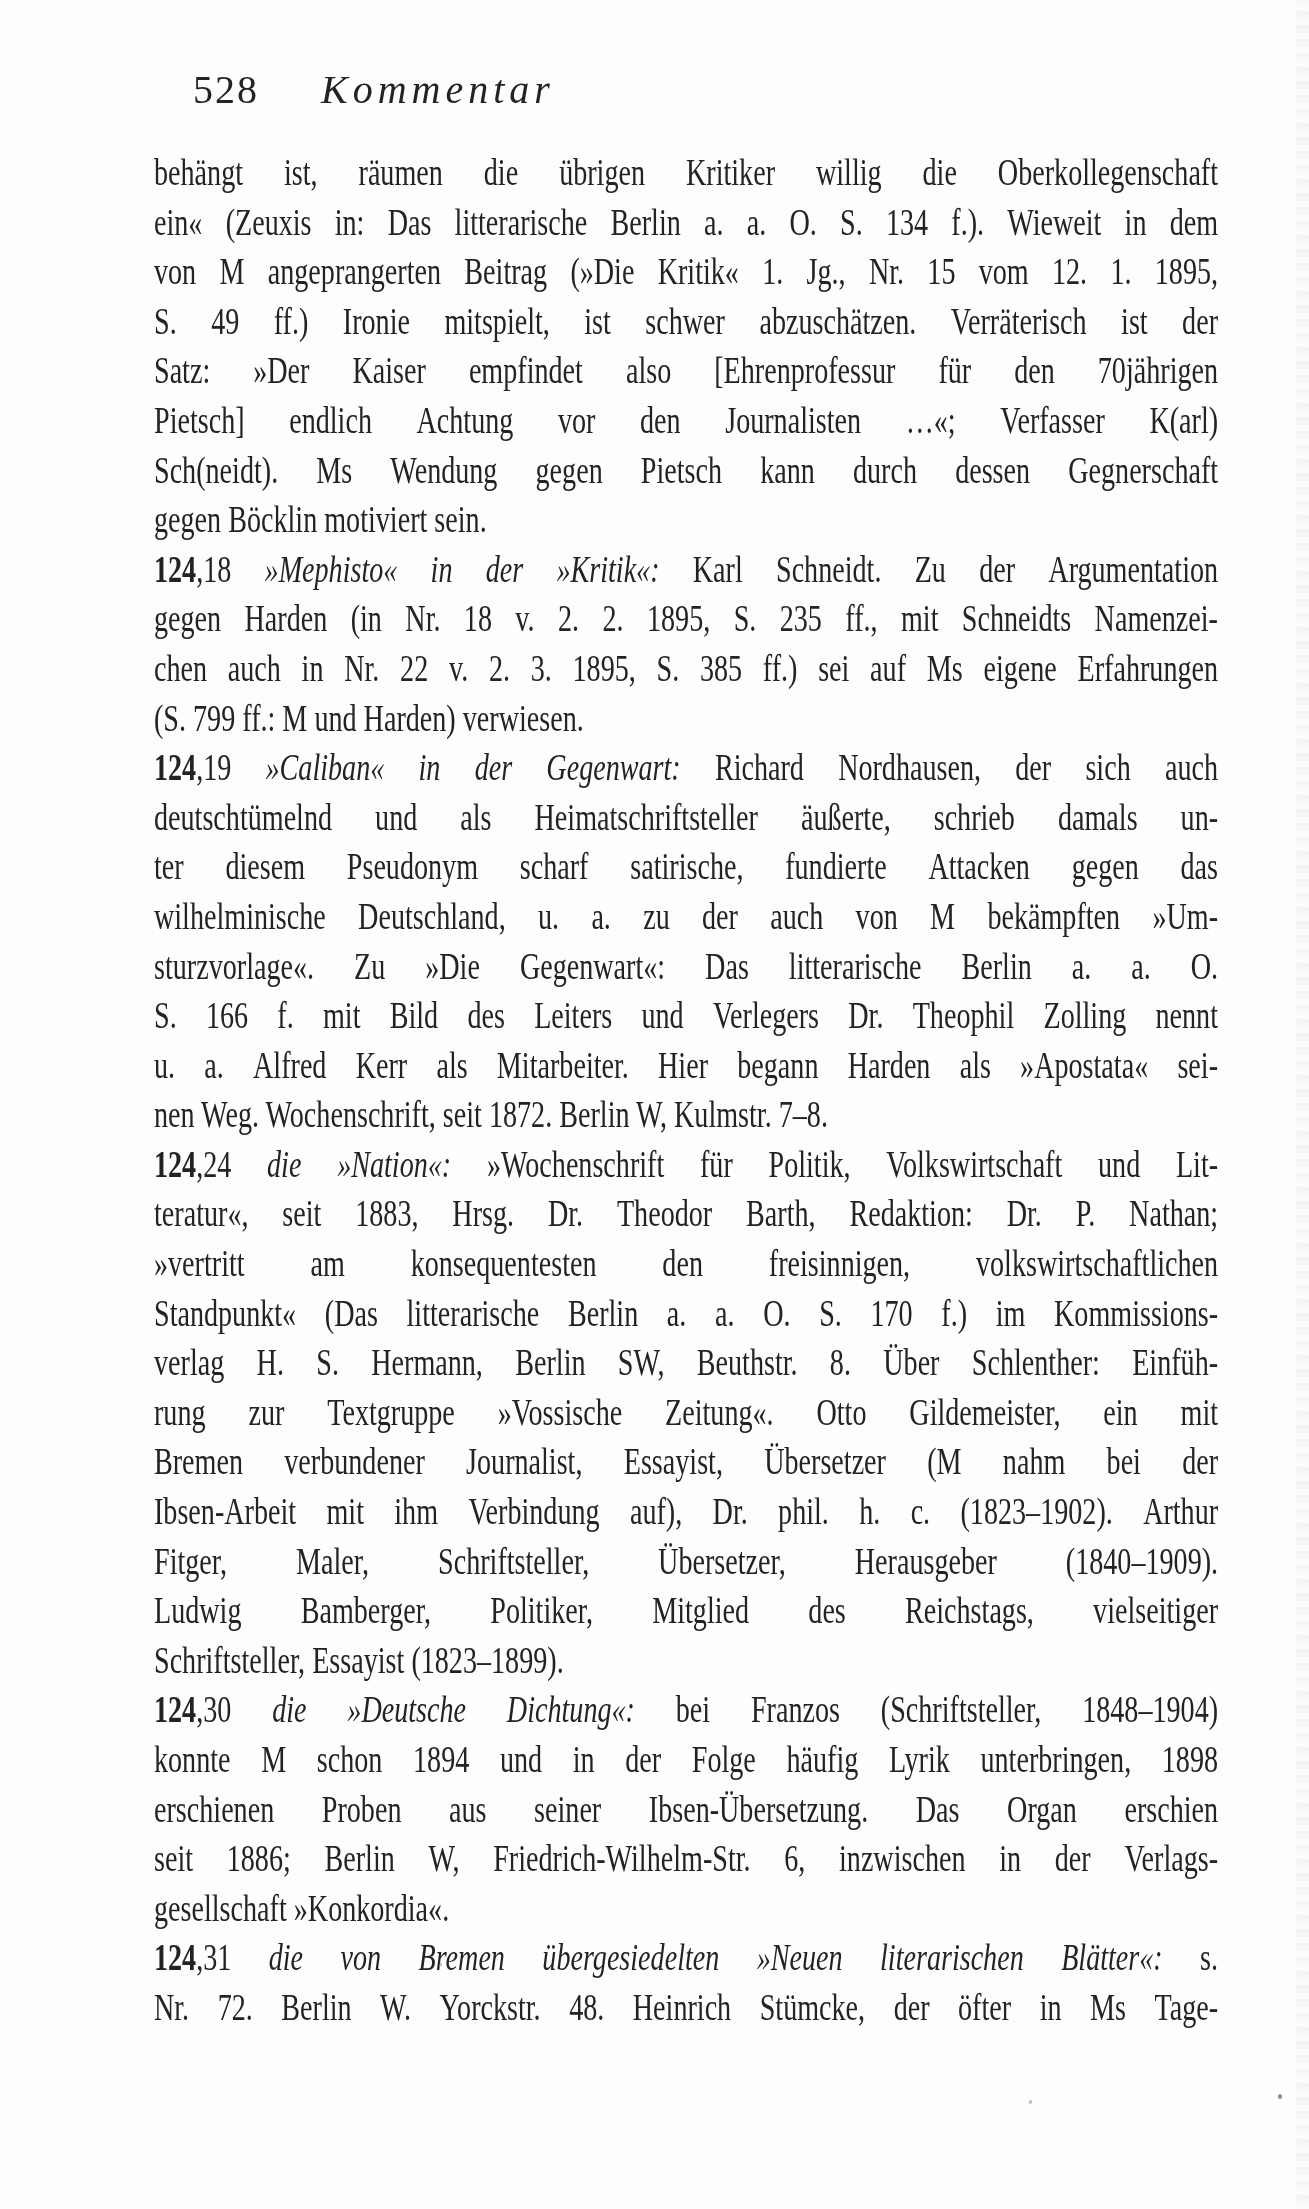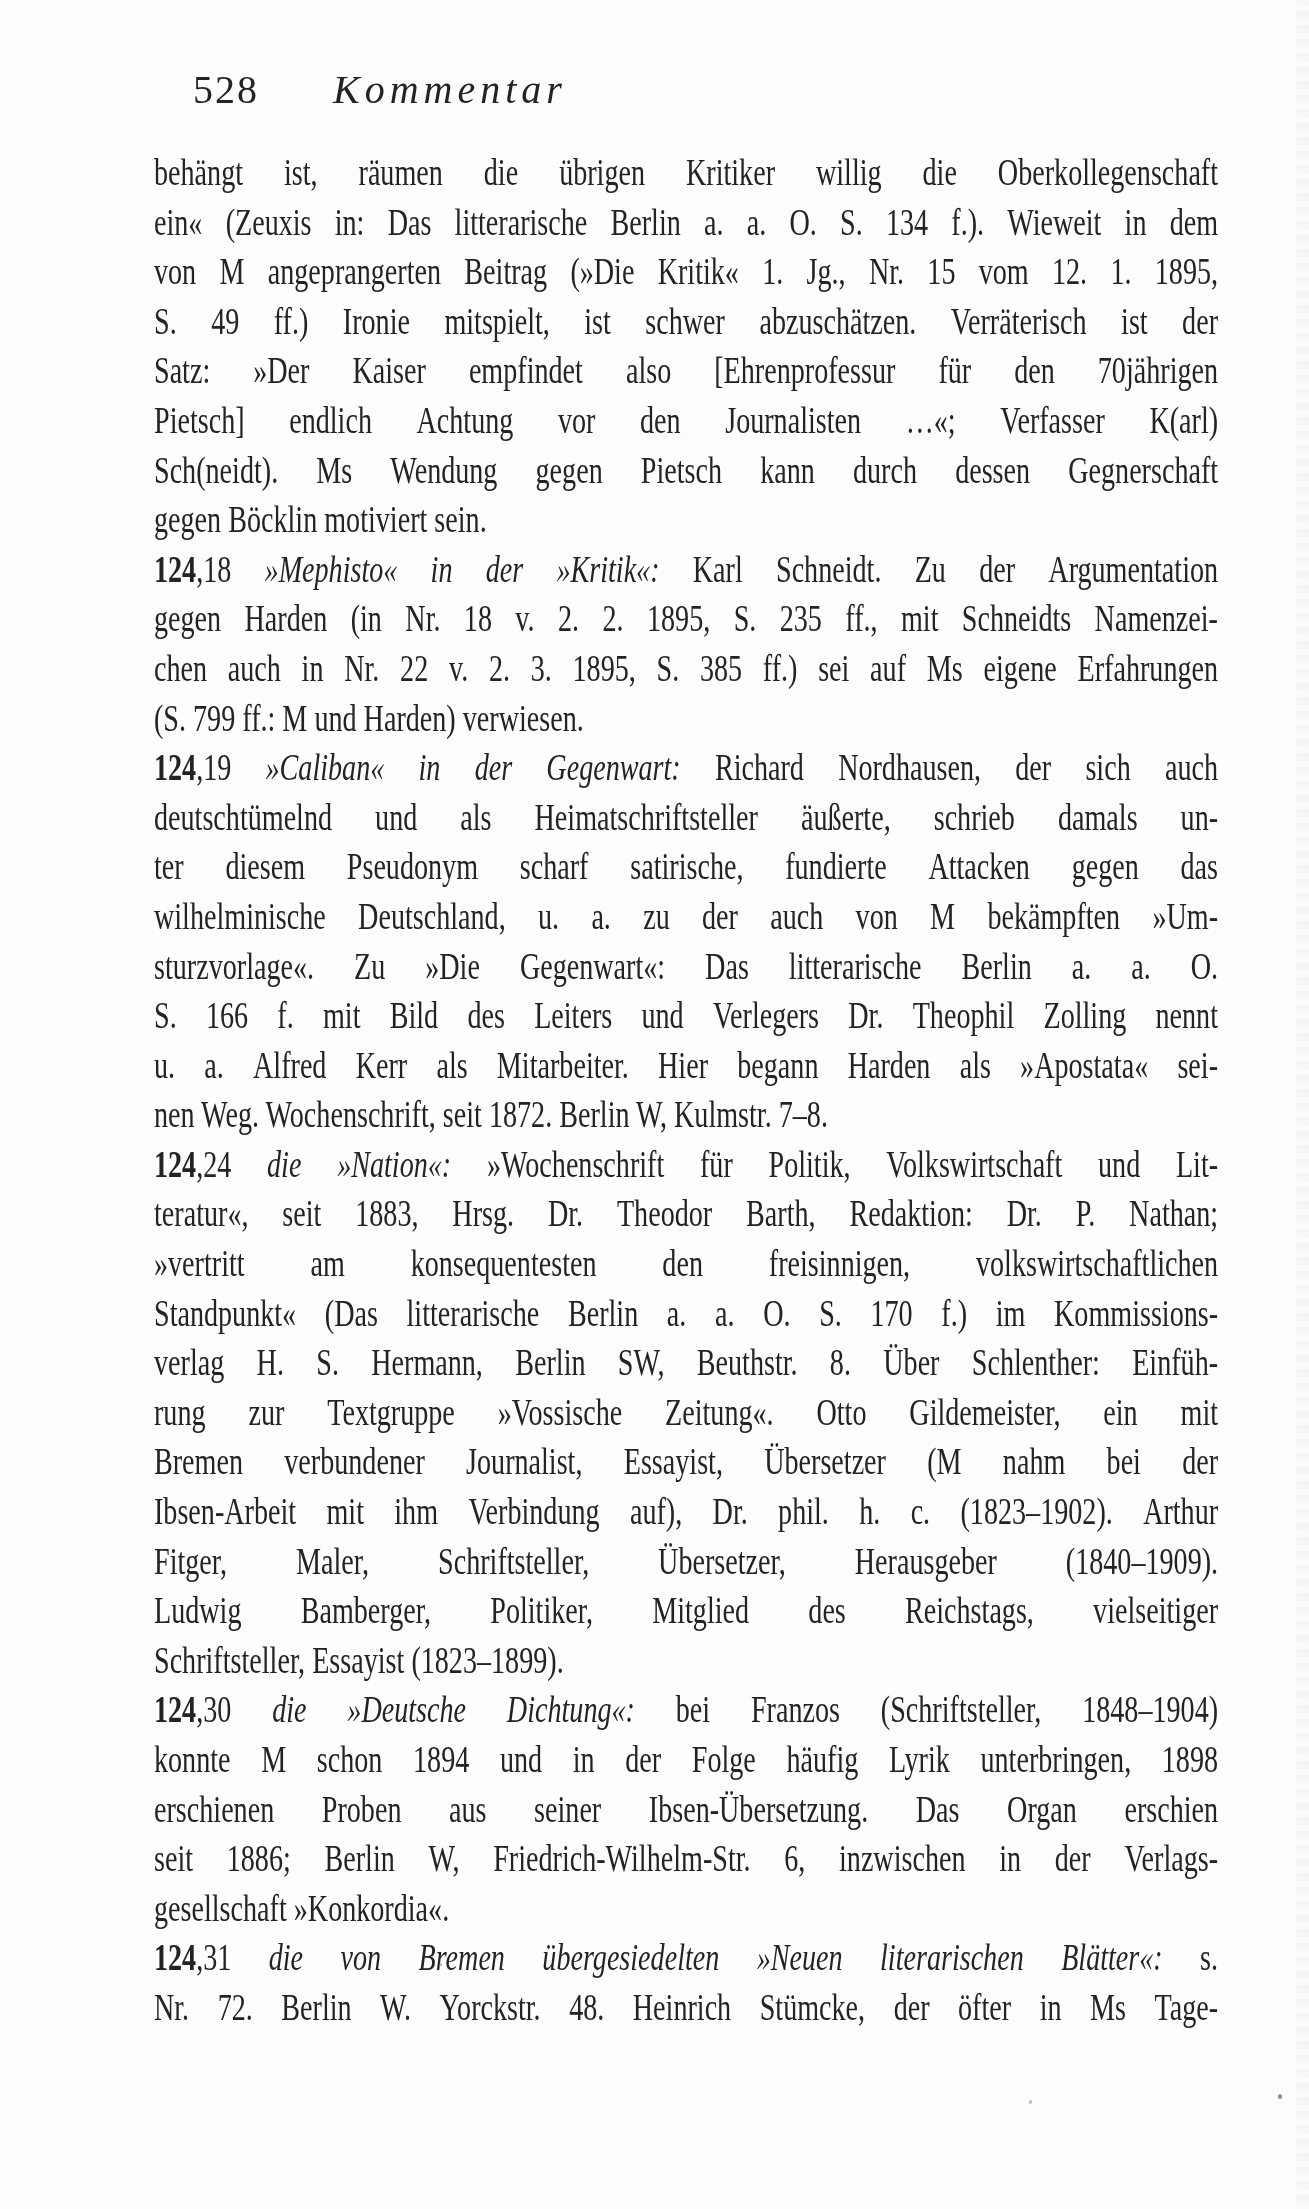--- a/index.html
+++ b/index.html
@@ -4,21 +4,21 @@
 <style>
   html, body { margin:0; padding:0; background:#ffffff; }
   .page {
     position:relative; width:1309px; height:2209px;
     background:#fdfdfd; overflow:hidden;
     font-family:"Liberation Serif","DejaVu Serif",serif;
     color:#232323;
   }
   .page-header { position:absolute; left:163px; top:64px; height:52px; font-size:40px; line-height:52px; }
   .page-number { position:absolute; left:13px; top:0; letter-spacing:2px;margin-left:17px; }
-  .running-title { position:absolute; left:170px; top:0; font-style:italic; letter-spacing:5px; }
+  .running-title { position:absolute; left:158px; top:0; font-style:italic; letter-spacing:5px; }
   .commentary { position:absolute; left:154px; top:148px; width:1064px; }
   .line {
     width:1438px; height:49.6px;
     font-size:38px; line-height:49.6px;
     transform:scaleX(0.74); transform-origin:0 0;
     display:flex; justify-content:space-between;
   }
   .line.ragged { display:block; white-space:pre; }
   .word { white-space:pre; }
   .b { font-weight:700; }

